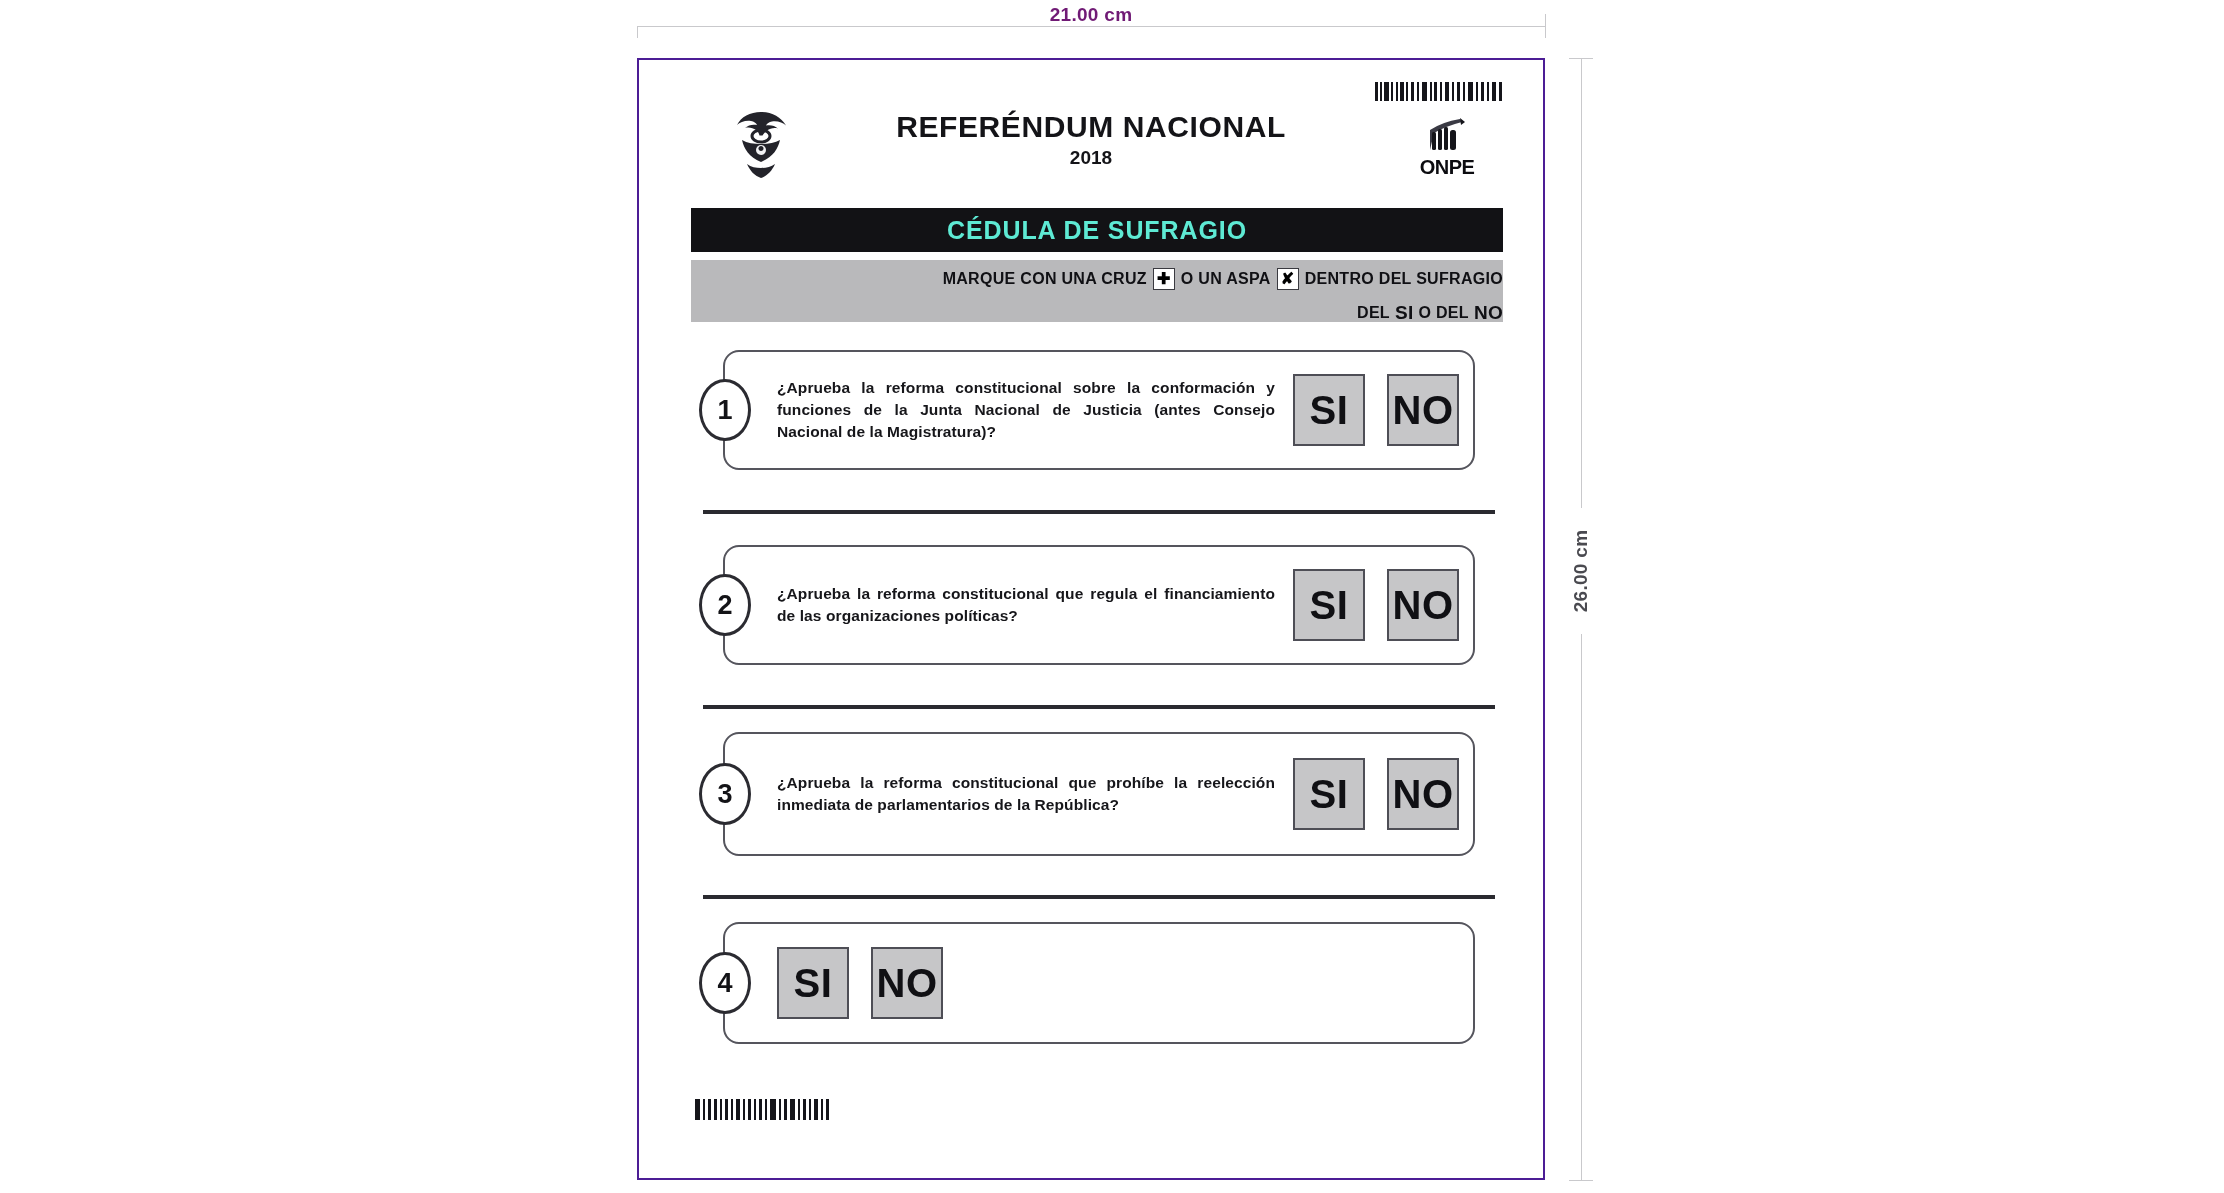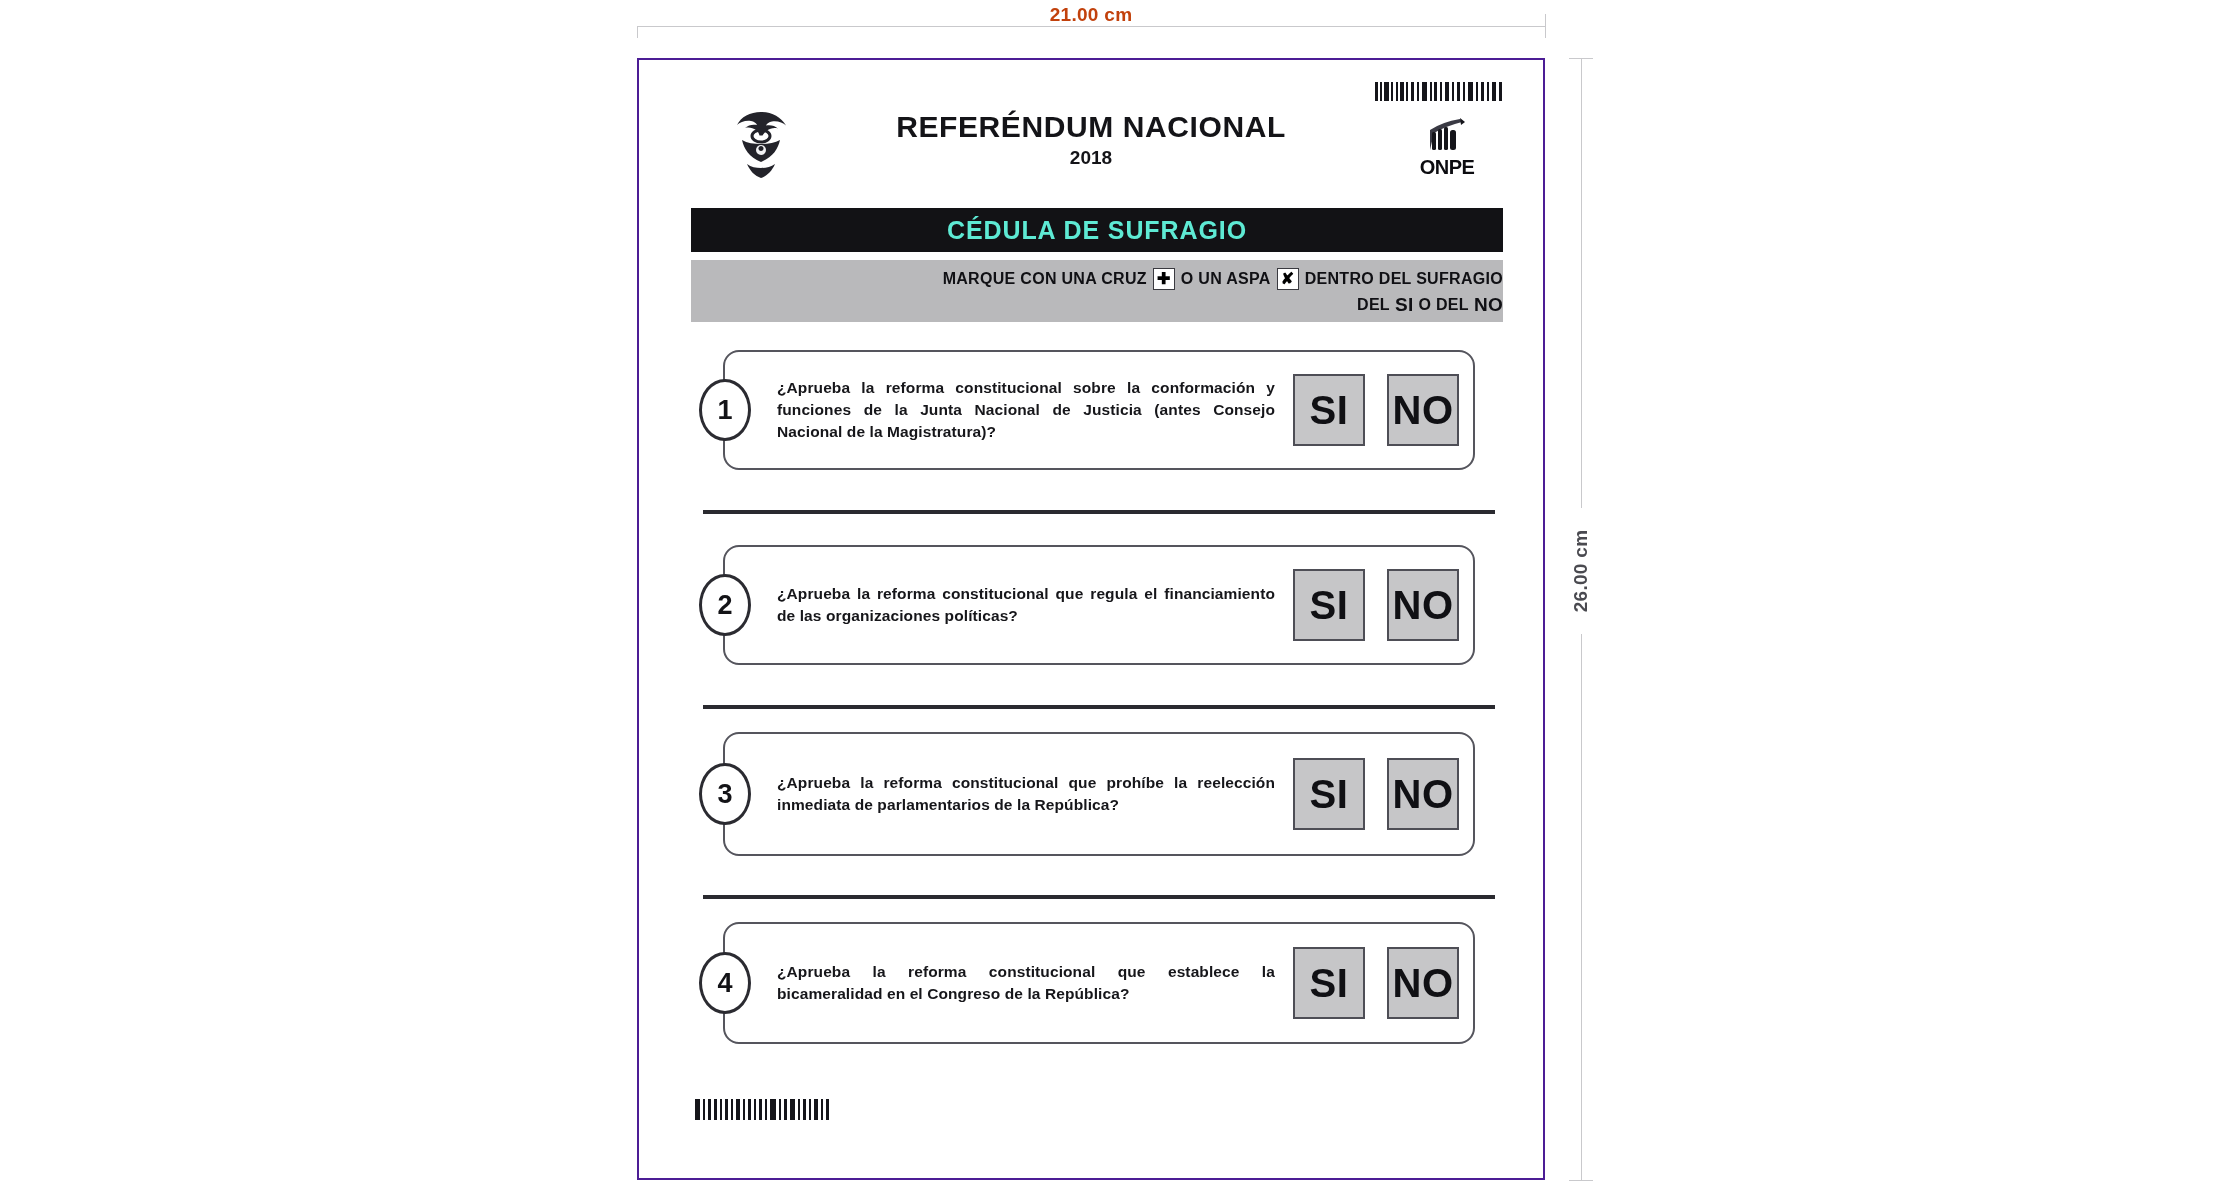--- a/index.html
+++ b/index.html
@@ -40,21 +40,21 @@
   .dim-h-tick-r { left: 1545px; }
 
   .dim-h-label {
     position: absolute;
     left: 637px;
     top: 4px;
     width: 908px;
     text-align: center;
     font-size: 19px;
     font-weight: 700;
-    color: #c2410c;
+    color: #701a75;
     letter-spacing: .3px;
     background: #ffffff;
   }
 
   .dim-v-line {
     position: absolute;
     left: 1581px;
     top: 58px;
     width: 1px;
     height: 1122px;
@@ -223,21 +223,21 @@
     justify-content: center;
     width: 22px;
     height: 22px;
     background: #ffffff;
     border: 1px solid #3a3a40;
     font-size: 16px;
     font-weight: 900;
     line-height: 1;
     color: #000000;
   }
-  .instr-line.second { gap: 5px; margin-top: 2px; }
+  .instr-line.second { gap: 5px; margin-top: 10px; }
   .bigword { font-size: 19px; font-weight: 800; }
 
   
   .q-block { position: absolute; left: 0; width: 812px; }
 
   .q-box {
     position: absolute;
     left: 32px;
     width: 752px;
     border: 2px solid #55555d;
@@ -446,21 +446,20 @@
             </div>
           </div>
         </div>
       </div>
       <div class="sep" style="top:835px;"></div>
 
       <div class="q-block" style="top:862px;">
         <div class="q-box" style="height:122px;">
           <div class="q-inner">
             <div class="q-num">4</div>
-            <div class="q-text">¿Aprueba la reforma constitucional que establece la bicameralidad en el Congreso de la República?</div>
             <div class="q-options">
               <div class="opt-box">SI</div>
               <div class="opt-box">NO</div>
             </div>
           </div>
         </div>
       </div>
 
       <svg class="barcode-bottom" viewBox="0 0 140 21" preserveAspectRatio="none">
         <g fill="#15151a">

